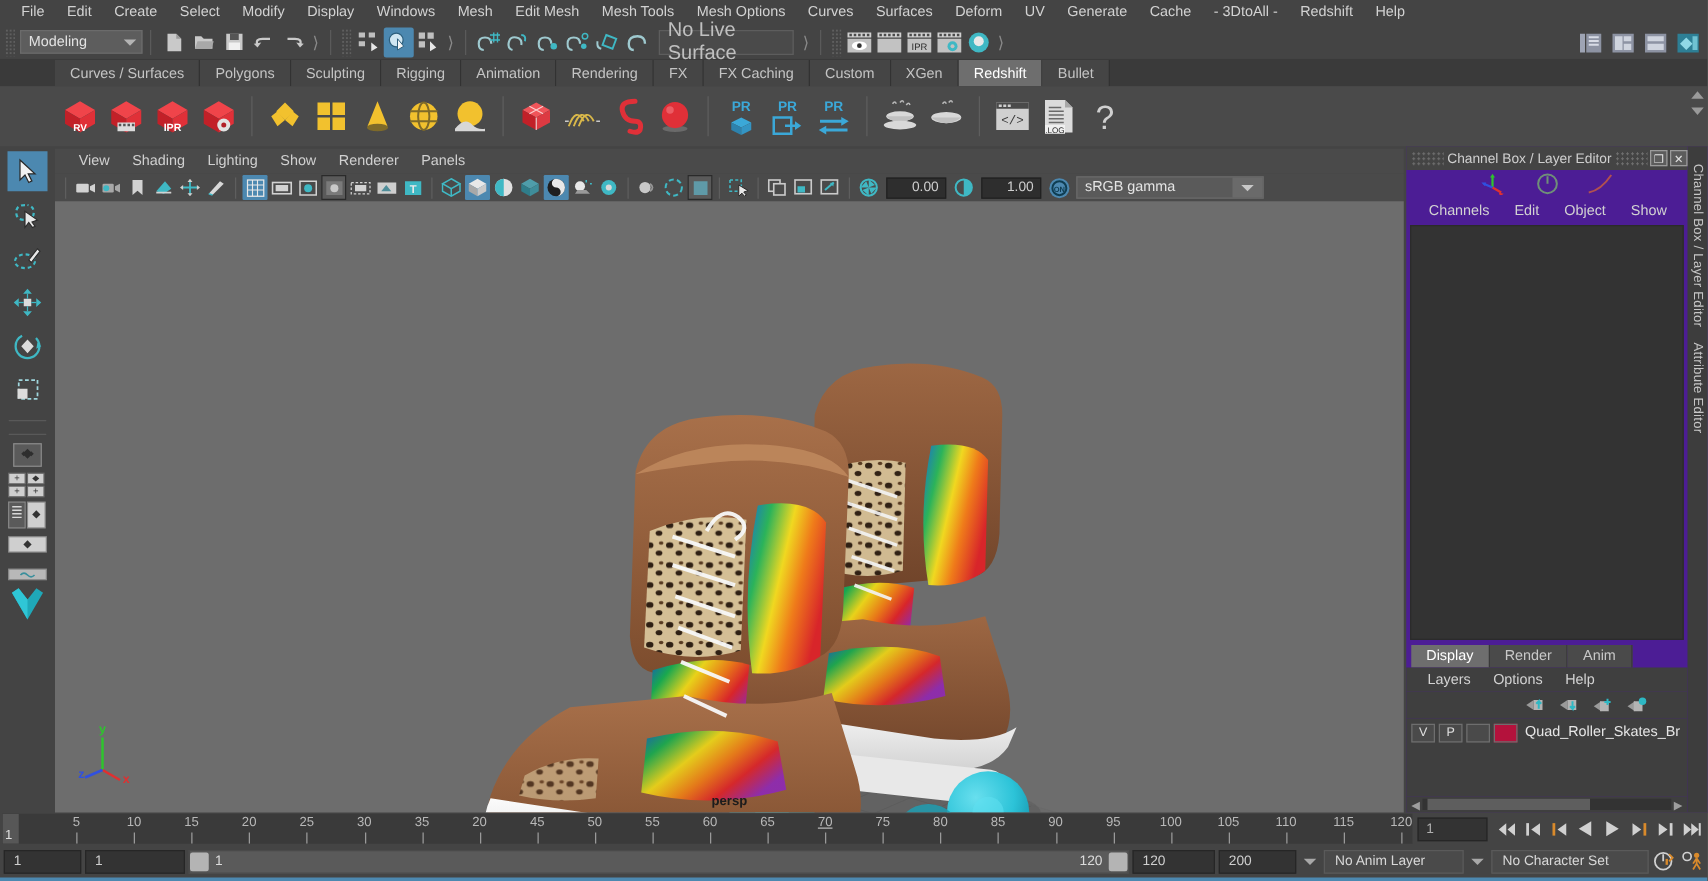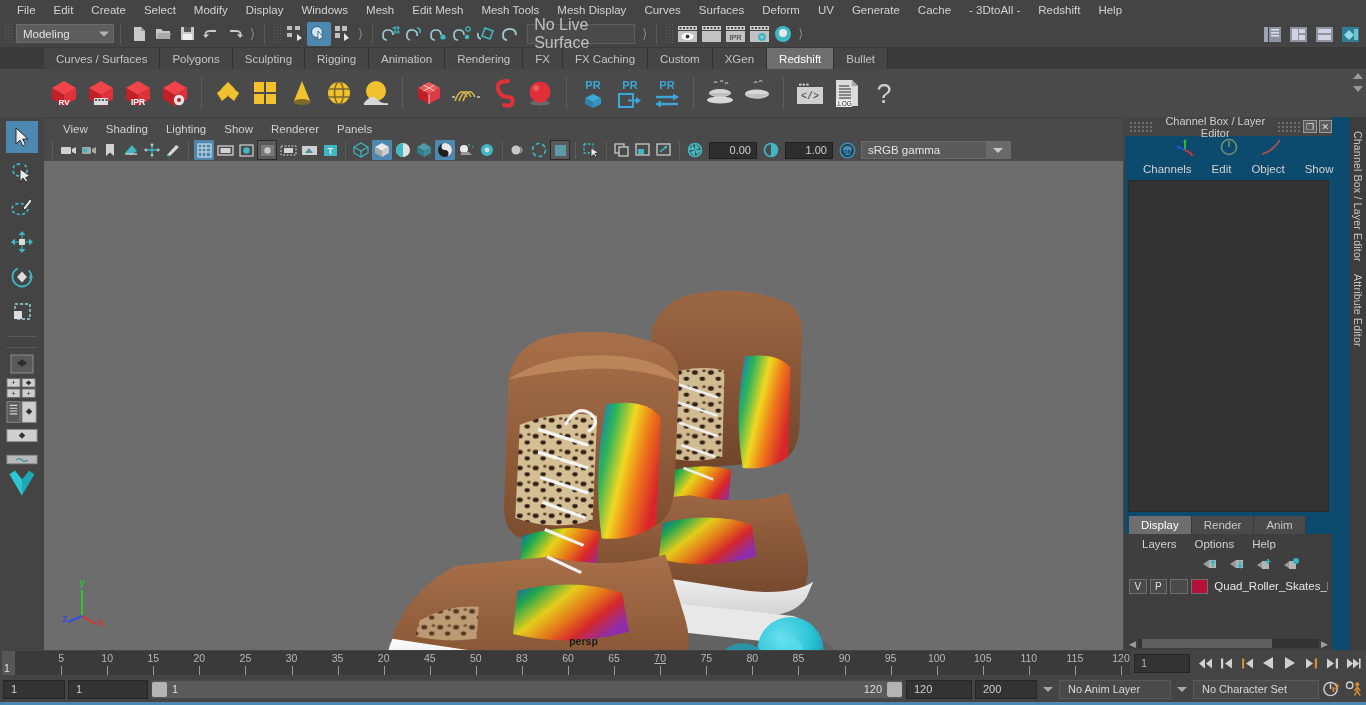--- a/index.html
+++ b/index.html
@@ -119,21 +119,21 @@
   }
 
   .viewport { flex: 1 1 auto; background: #6d6d6d; position: relative; overflow: hidden; min-height: 0; }
   .persp-label {
     position: absolute; bottom: 3px; left: 0; right: 0; text-align: center;
     font-size: 10.5px; color: #1c1c1c; font-weight: bold;
   }
   .axis-gizmo { position: absolute; left: 18px; bottom: 18px; width: 58px; height: 58px; }
 
   
-  .right-panel { width: 241px; background: #0c4a6e; display: flex; flex: 0 0 241px; gap: 18px; }
+  .right-panel { width: 241px; background: #4c1d95; display: flex; flex: 0 0 241px; }
   .rp-inner { flex: 1 1 auto; display: flex; flex-direction: column; min-width: 0; }
   .rp-title {
     height: 19px; display: flex; align-items: center; font-size: 11px;
     color: #cfcfcf; position: relative; background: #444444; padding-left: 4px;
   }
   .dots { width: 26px; height: 12px;
     background-image: radial-gradient(#6e6e6e 1px, transparent 1px);
     background-size: 4px 4px; }
   .rp-title .t { flex: 1 1 auto; text-align: center; }
   .wbtn { width: 14px; height: 13px; border: 1px solid #9a9a9a; background: #5c5c5c;
@@ -212,21 +212,21 @@
     <div class="mi">File</div>
     <div class="mi">Edit</div>
     <div class="mi">Create</div>
     <div class="mi">Select</div>
     <div class="mi">Modify</div>
     <div class="mi">Display</div>
     <div class="mi">Windows</div>
     <div class="mi">Mesh</div>
     <div class="mi">Edit Mesh</div>
     <div class="mi">Mesh Tools</div>
-    <div class="mi">Mesh Display</div>
+    <div class="mi">Mesh Options</div>
     <div class="mi">Curves</div>
     <div class="mi">Surfaces</div>
     <div class="mi">Deform</div>
     <div class="mi">UV</div>
     <div class="mi">Generate</div>
     <div class="mi">Cache</div>
     <div class="mi">- 3DtoAll -</div>
     <div class="mi">Redshift</div>
     <div class="mi">Help</div>
   </div>
@@ -1172,21 +1172,21 @@
         <div class="tl-num" style="left: 289.5px;">30</div>
         <div class="tl-tick" style="left: 335.583px;"></div>
         <div class="tl-num" style="left: 335.583px;">35</div>
         <div class="tl-tick" style="left: 381.667px;"></div>
         <div class="tl-num" style="left: 381.667px;">20</div>
         <div class="tl-tick" style="left: 427.75px;"></div>
         <div class="tl-num" style="left: 427.75px;">45</div>
         <div class="tl-tick" style="left: 473.833px;"></div>
         <div class="tl-num" style="left: 473.833px;">50</div>
         <div class="tl-tick" style="left: 519.917px;"></div>
-        <div class="tl-num" style="left: 519.917px;">83</div>
+        <div class="tl-num" style="left: 519.917px;">55</div>
         <div class="tl-tick" style="left: 566px;"></div>
         <div class="tl-num" style="left: 566px;">60</div>
         <div class="tl-tick" style="left: 612.083px;"></div>
         <div class="tl-num" style="left: 612.083px;">65</div>
         <div class="tl-tick" style="left: 658.167px;"></div>
         <div class="tl-num" style="left: 658.167px; text-decoration: underline;">70</div>
         <div class="tl-tick" style="left: 704.25px;"></div>
         <div class="tl-num" style="left: 704.25px;">75</div>
         <div class="tl-tick" style="left: 750.333px;"></div>
         <div class="tl-num" style="left: 750.333px;">80</div>

